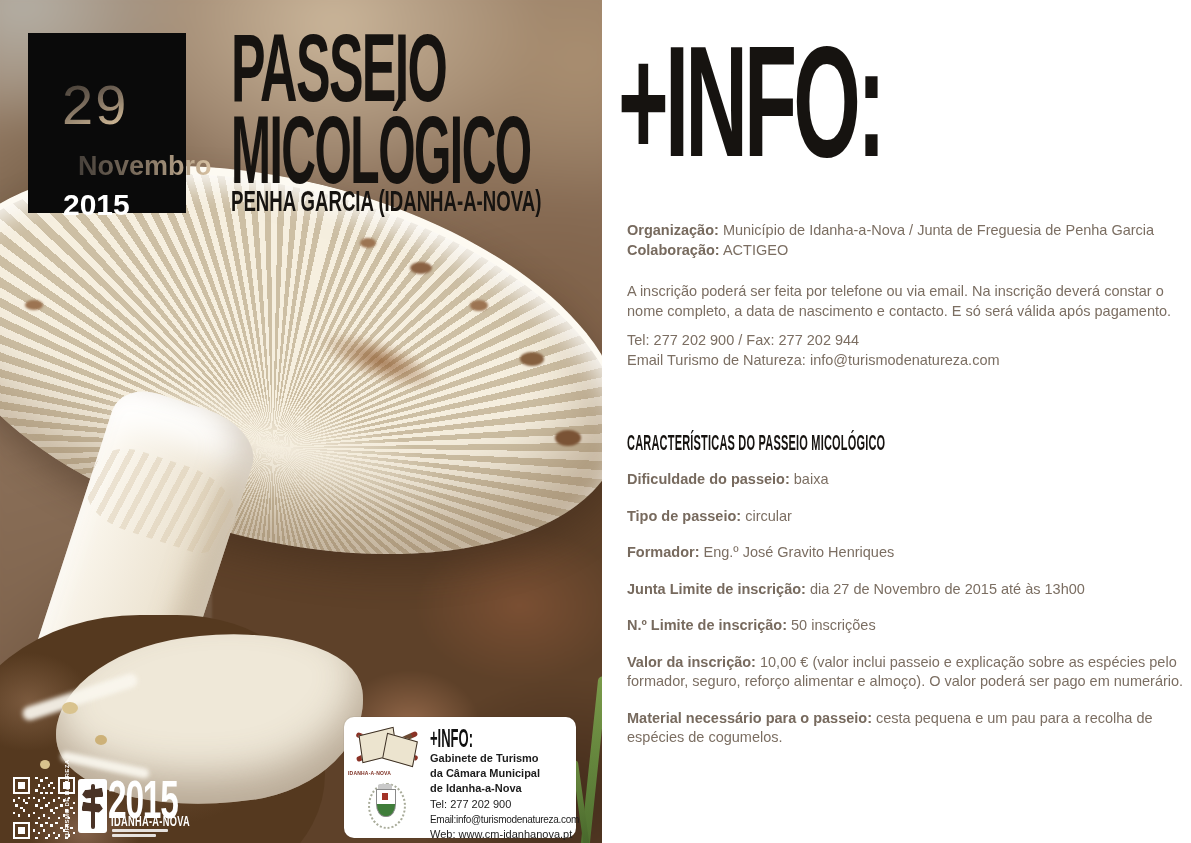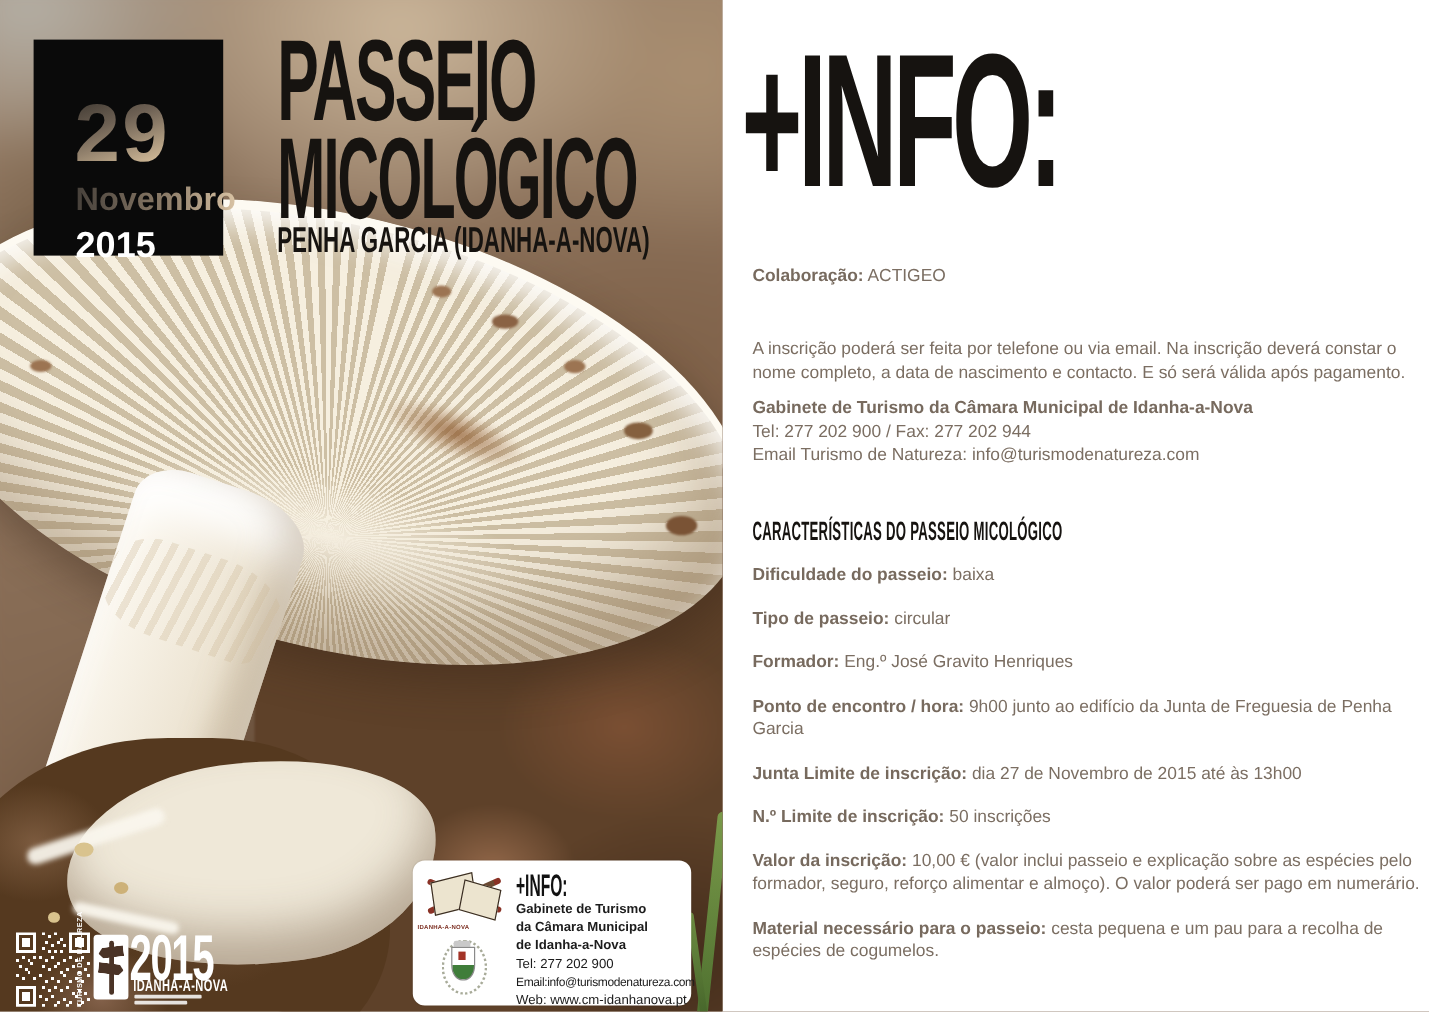--- a/index.html
+++ b/index.html
@@ -59,24 +59,24 @@
   .pebble.p1{left:62px;top:702px;width:16px;height:12px;}
   .pebble.p2{left:95px;top:735px;width:12px;height:10px;background:#cdb178;}
   .pebble.p3{left:40px;top:760px;width:10px;height:9px;}
   .ph-grass{position:absolute;right:4px;top:676px;width:9px;height:180px;border-radius:6px;
     background:linear-gradient(#7a9a4a,#4c6e2e);transform:rotate(6deg);}
   .ph-grass2{position:absolute;right:18px;top:760px;width:6px;height:90px;border-radius:6px;
     background:linear-gradient(#6d8c41,#45652a);transform:rotate(-8deg);}
 
   
   .datebox{position:absolute;left:28px;top:33px;width:158px;height:180px;background:#0a0a0a;}
-  .d-day{position:absolute;left:34px;top:44px;font-size:68px;font-weight:700;letter-spacing:2px;
+  .d-day{position:absolute;left:34px;top:44px;font-size:56px;font-weight:400;letter-spacing:2px;
     background:linear-gradient(160deg,#3c362f 5%,#6e6154 38%,#d0b997 85%);
     -webkit-background-clip:text;background-clip:text;color:transparent;line-height:1;}
-  .d-month{position:absolute;left:35px;top:120px;font-size:27px;font-weight:700;line-height:1;
+  .d-month{position:absolute;left:50px;top:120px;font-size:27px;font-weight:700;line-height:1;
     background:linear-gradient(90deg,#46403a 0%,#8a7a67 55%,#d9c3a4 100%);
     -webkit-background-clip:text;background-clip:text;color:transparent;}
   .d-year{position:absolute;left:35px;top:157px;font-size:30px;font-weight:700;color:#fff;line-height:1;}
 
   
   .cond{position:absolute;font-weight:700;color:#161310;transform-origin:0 0;white-space:nowrap;line-height:1;}
   .title1{left:231px;top:20px;font-size:96px;letter-spacing:-3px;transform:scaleX(.54);}
   .title2{left:231px;top:102px;font-size:96px;letter-spacing:-3px;transform:scaleX(.5);}
   .subtitle{left:231px;top:186px;font-size:30px;letter-spacing:0px;transform:scaleX(.62);}
   .biginfo{left:618px;top:22px;font-size:158px;letter-spacing:-7px;transform:scaleX(.55);}
@@ -166,39 +166,38 @@
   <div class="d-month">Novembro</div>
   <div class="d-year">2015</div>
 </div>
 
 <div class="cond title1">PASSEIO</div>
 <div class="cond title2">MICOLÓGICO</div>
 <div class="cond subtitle">PENHA GARCIA (IDANHA-A-NOVA)</div>
 <div class="cond biginfo">+INFO:</div>
 
 <div class="tblock b-org">
+  <p><strong>Organização:</strong> <span>Município de Idanha-a-Nova / Junta de Freguesia de Penha Garcia</span></p>
   <p><strong>Colaboração:</strong> <span>ACTIGEO</span></p>
 </div>
 
 <div class="tblock b-note">
   <p>A inscrição poderá ser feita por telefone ou via email. Na inscrição deverá constar o nome completo, a data de nascimento e contacto. E só será válida após pagamento.</p>
 </div>
 
 <div class="tblock b-contact">
-  <p><strong>Gabinete de Turismo da Câmara Municipal de Idanha-a-Nova</strong></p>
   <p>Tel: 277 202 900 / Fax: 277 202 944</p>
   <p>Email Turismo de Natureza: info@turismodenatureza.com</p>
 </div>
 
 <div class="cond chead">CARACTERÍSTICAS DO PASSEIO MICOLÓGICO</div>
 <div class="tblock char-list">
   <p><strong>Dificuldade do passeio:</strong> <span>baixa</span></p>
   <p><strong>Tipo de passeio:</strong> <span>circular</span></p>
   <p><strong>Formador:</strong> <span>Eng.º José Gravito Henriques</span></p>
-  <p><strong>Ponto de encontro / hora:</strong> <span>9h00 junto ao edifício da Junta de Freguesia de Penha Garcia</span></p>
   <p><strong>Junta Limite de inscrição:</strong> <span>dia 27 de Novembro de 2015 até às 13h00</span></p>
   <p><strong>N.º Limite de inscrição:</strong> <span>50 inscrições</span></p>
   <p><strong>Valor da inscrição:</strong> <span>10,00 € (valor inclui passeio e explicação sobre as espécies pelo formador, seguro, reforço alimentar e almoço). O valor poderá ser pago em numerário.</span></p>
   <p><strong>Material necessário para o passeio:</strong> <span>cesta pequena e um pau para a recolha de espécies de cogumelos.</span></p>
 </div>
 
 <div class="card">
   <div class="logo-scroll">
     <div class="stickA"></div>
     <div class="stickB"></div>

